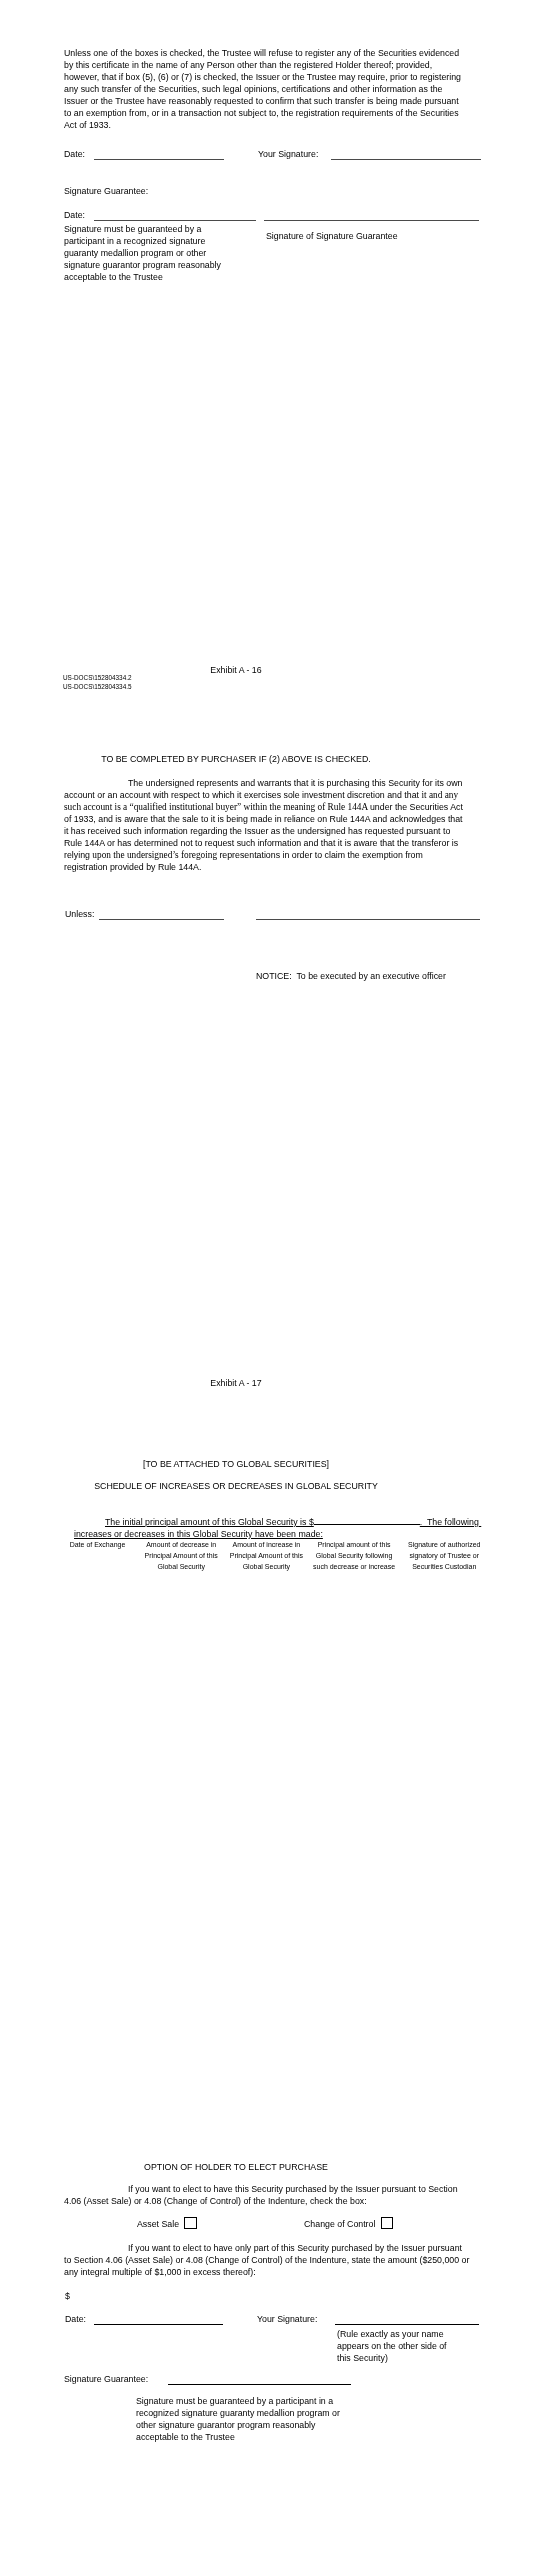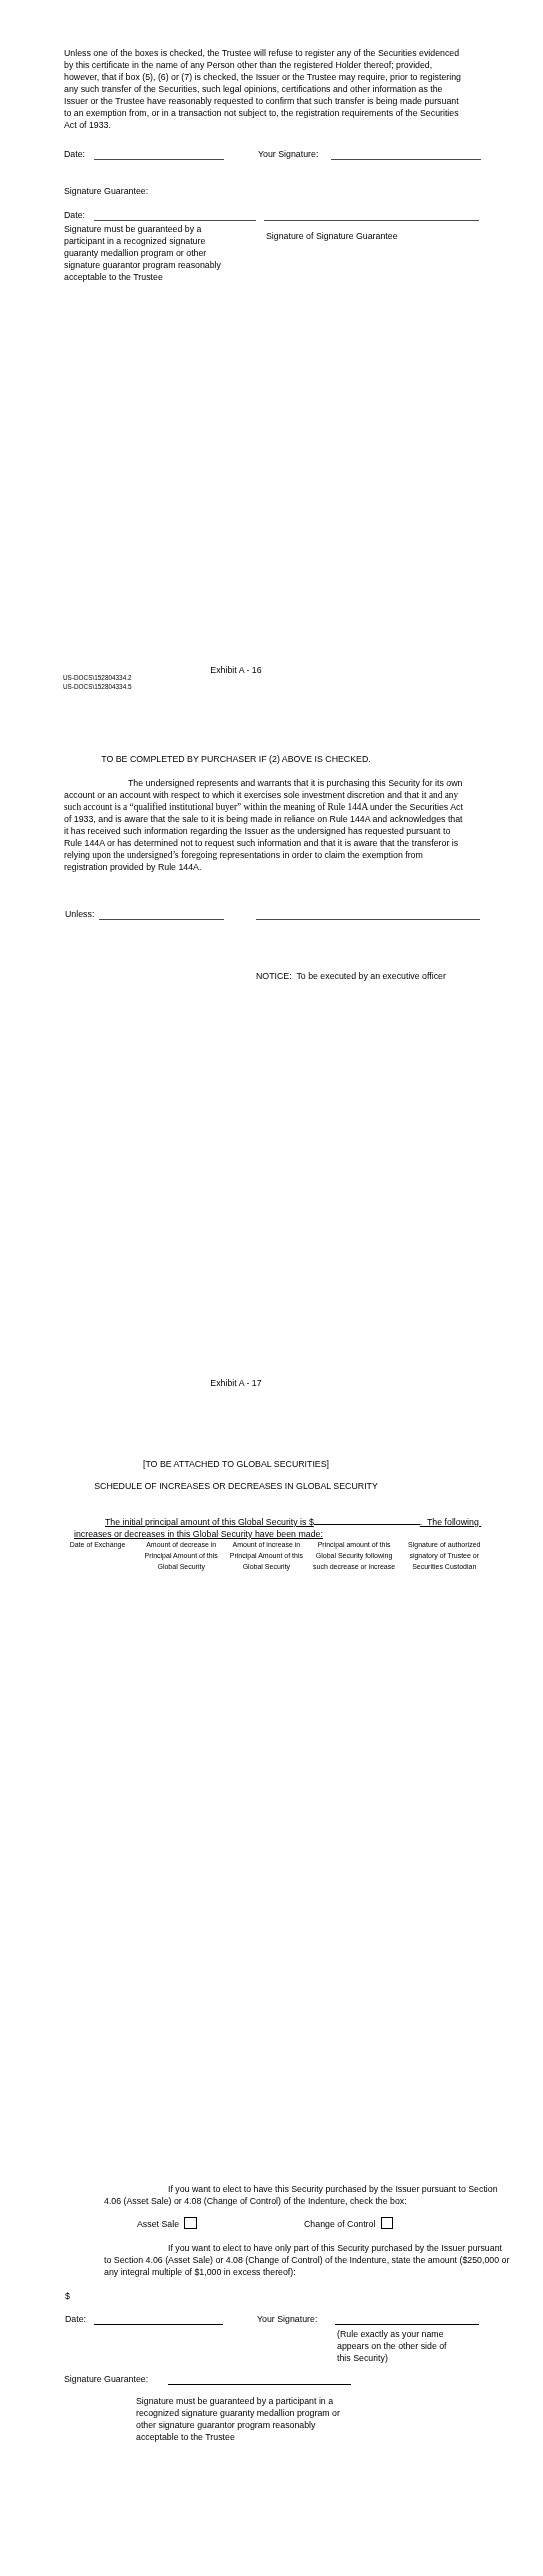--- a/index.html
+++ b/index.html
@@ -9,21 +9,21 @@
     height:2813px;
     background:#ffffff;
     font-family:"Liberation Sans", sans-serif;
     color:#000;
     font-size:8.8px;
     line-height:12px;
   }
   .abs{position:absolute;}
   .centered{left:0;width:472px;text-align:center;}
   .para{text-align:left;}
-  .indent125{text-indent:64px;margin-left:40px;}
+  .indent125{text-indent:64px;}
   .indent60{text-indent:31px;}
   .blank{
     display:inline-block;
     border-bottom:1px solid #4a4a4a;
     height:7.2px;
   }
   .blank.dark{border-bottom:1.5px solid #000;}
   .rule{
     position:absolute;
     height:0;
@@ -103,20 +103,21 @@
 
   <div class="abs tbl" style="top:1540px;left:59px;width:428px;">
     <div>Date of Exchange</div>
     <div>Amount of decrease in Principal Amount of this Global Security</div>
     <div>Amount of increase in Principal Amount of this Global Security</div>
     <div>Principal amount of this Global Security following such decrease or increase</div>
     <div>Signature of authorized signatory of Trustee or Securities Custodian</div>
   </div>
 
 
+  <div class="abs centered" style="top:2161px;">OPTION OF HOLDER TO ELECT PURCHASE</div>
 
   <div class="abs para indent125" style="top:2183px;left:64px;width:402px;">If you want to elect to have this Security purchased by the Issuer pursuant to Section 4.06 (Asset Sale) or 4.08 (Change of Control) of the Indenture, check the box:</div>
 
   <div class="abs" style="top:2217px;left:0;width:442px;height:16.5px;padding-left:44px;">
     <span class="abs" style="left:137px;top:0;"><span>Asset Sale</span><span class="checkbox"></span></span>
     <span class="abs" style="left:304px;top:0;"><span>Change of Control</span><span class="checkbox"></span></span>
   </div>
 
   <div class="abs para indent125" style="top:2242px;left:64px;width:407px;">If you want to elect to have only part of this Security purchased by the Issuer pursuant to Section 4.06 (Asset Sale) or 4.08 (Change of Control) of the Indenture, state the amount ($250,000 or any integral multiple of $1,000 in excess thereof):</div>
 

